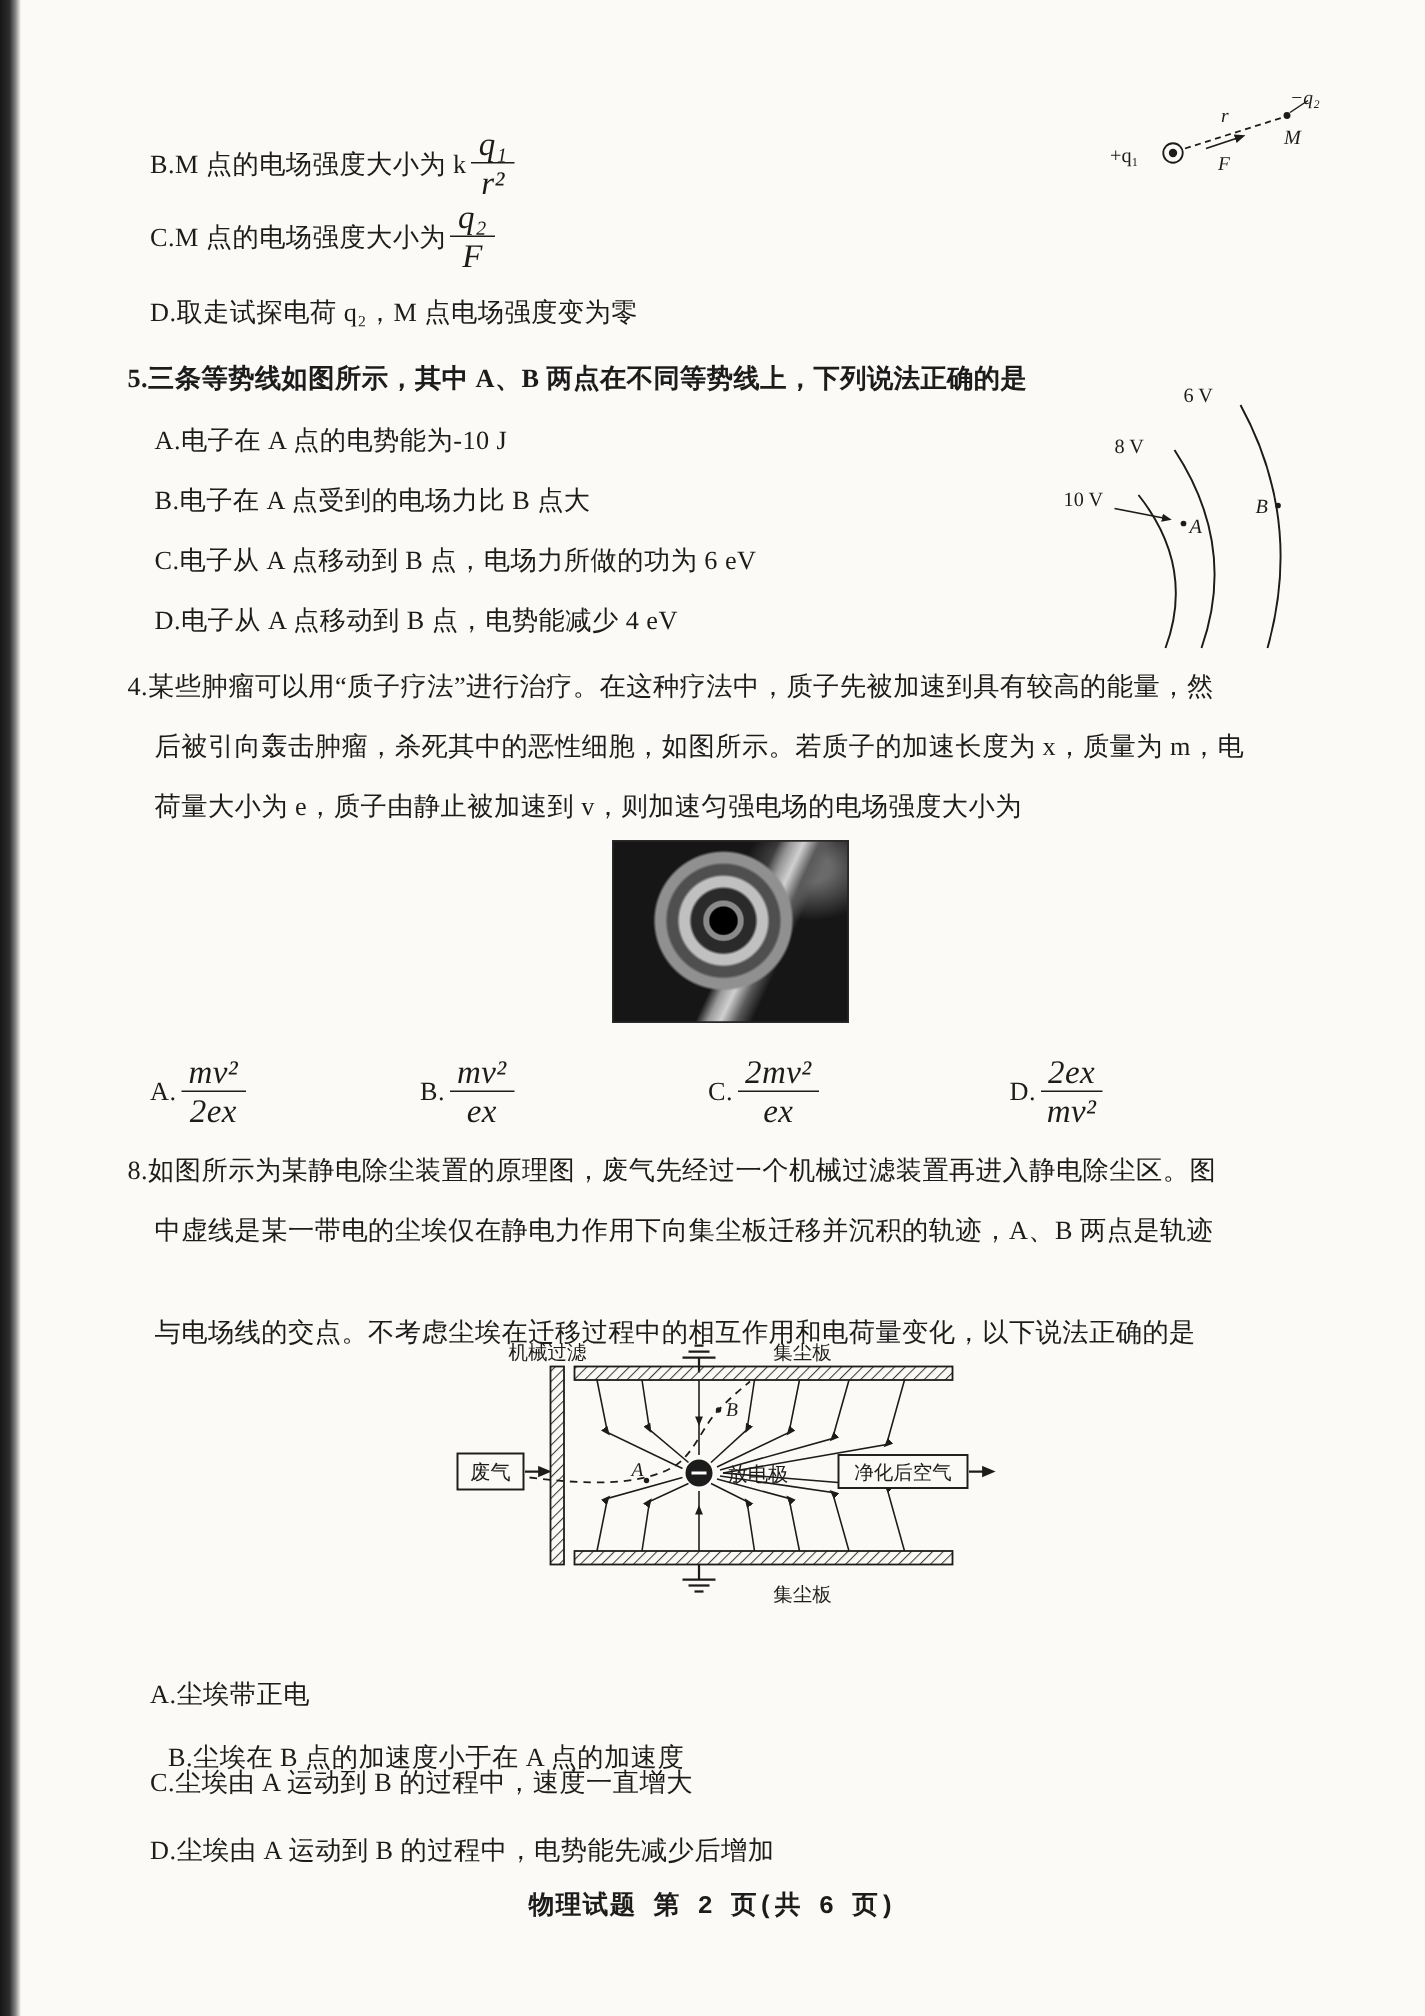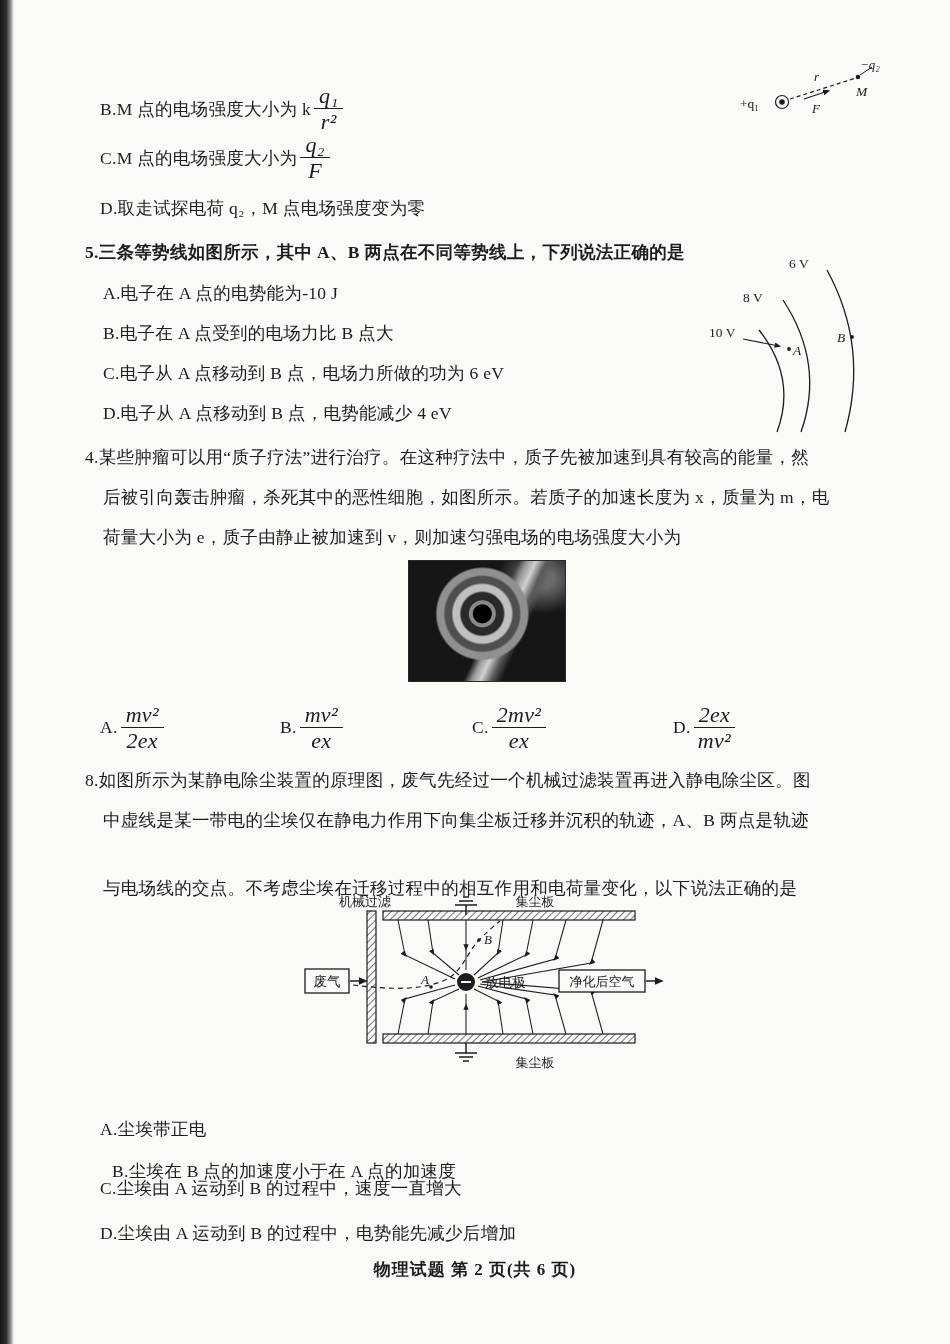--- a/index.html
+++ b/index.html
@@ -34,21 +34,21 @@
     background:
       radial-gradient(circle at 47% 44%, #000 0 9px, #8a8a8a 10px 13px, #2a2a2a 14px 21px, #c0c0c0 23px 29px, #4f4f4f 31px 37px, #909090 39px 45px, rgba(0,0,0,0) 47px),
       linear-gradient(115deg, rgba(0,0,0,0) 52%, #9a9a9a 56%, #d0d0d0 60%, #5a5a5a 65%, rgba(0,0,0,0) 70%),
       radial-gradient(ellipse at 85% 15%, #6a6a6a 0 12px, rgba(0,0,0,0) 45px),
       #161616;
   }
   .fig { position:absolute; }
   svg text { font-family:"Liberation Serif", serif; fill:#1c1c1c; }
   .footer {
     position:absolute; left:0; top:1258px; width:100%;
-    text-align:center; font-size:17px; font-weight:600; letter-spacing:1px;
+    text-align:center; font-size:17px; font-weight:600; letter-spacing:1px;font-family:Liberation Mono, monospace;
   }
 </style>
 </head>
 <body>
 
 <div class="scan-edge"></div>
 
 <div class="fline" style="left:100px; top:84px;">
   <span>B.M 点的电场强度大小为 k</span>
   <span class="frac">

